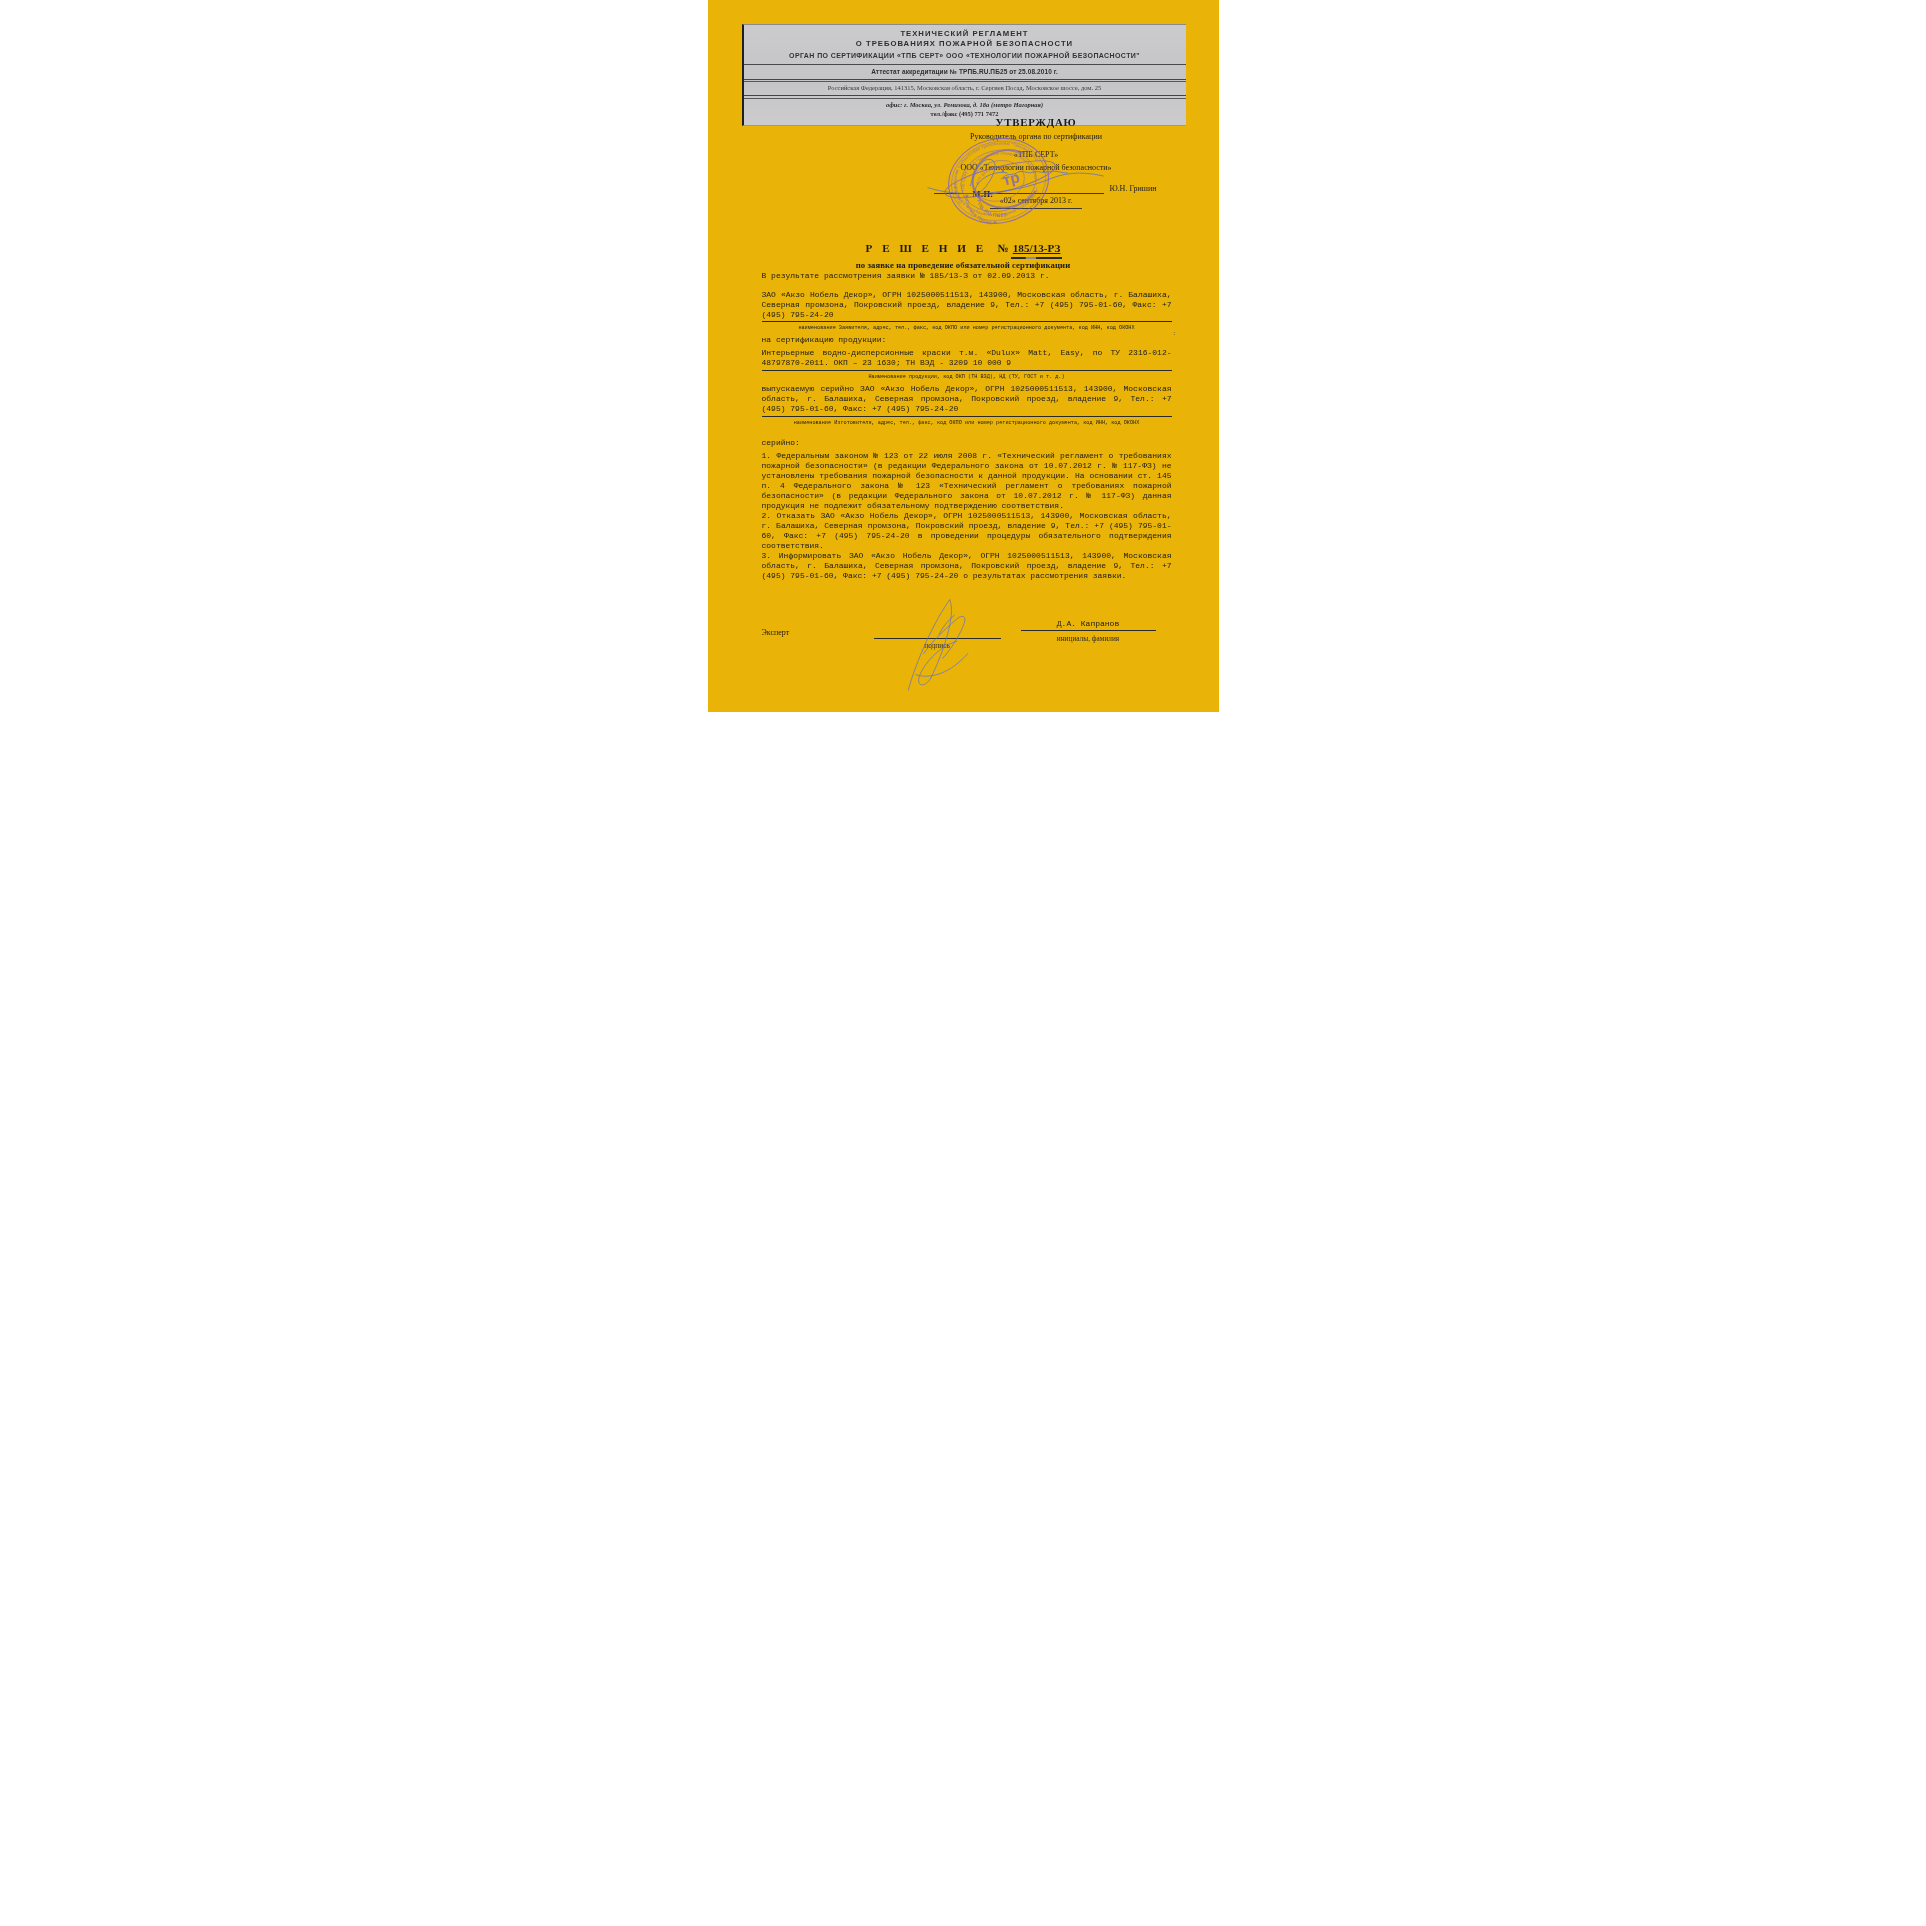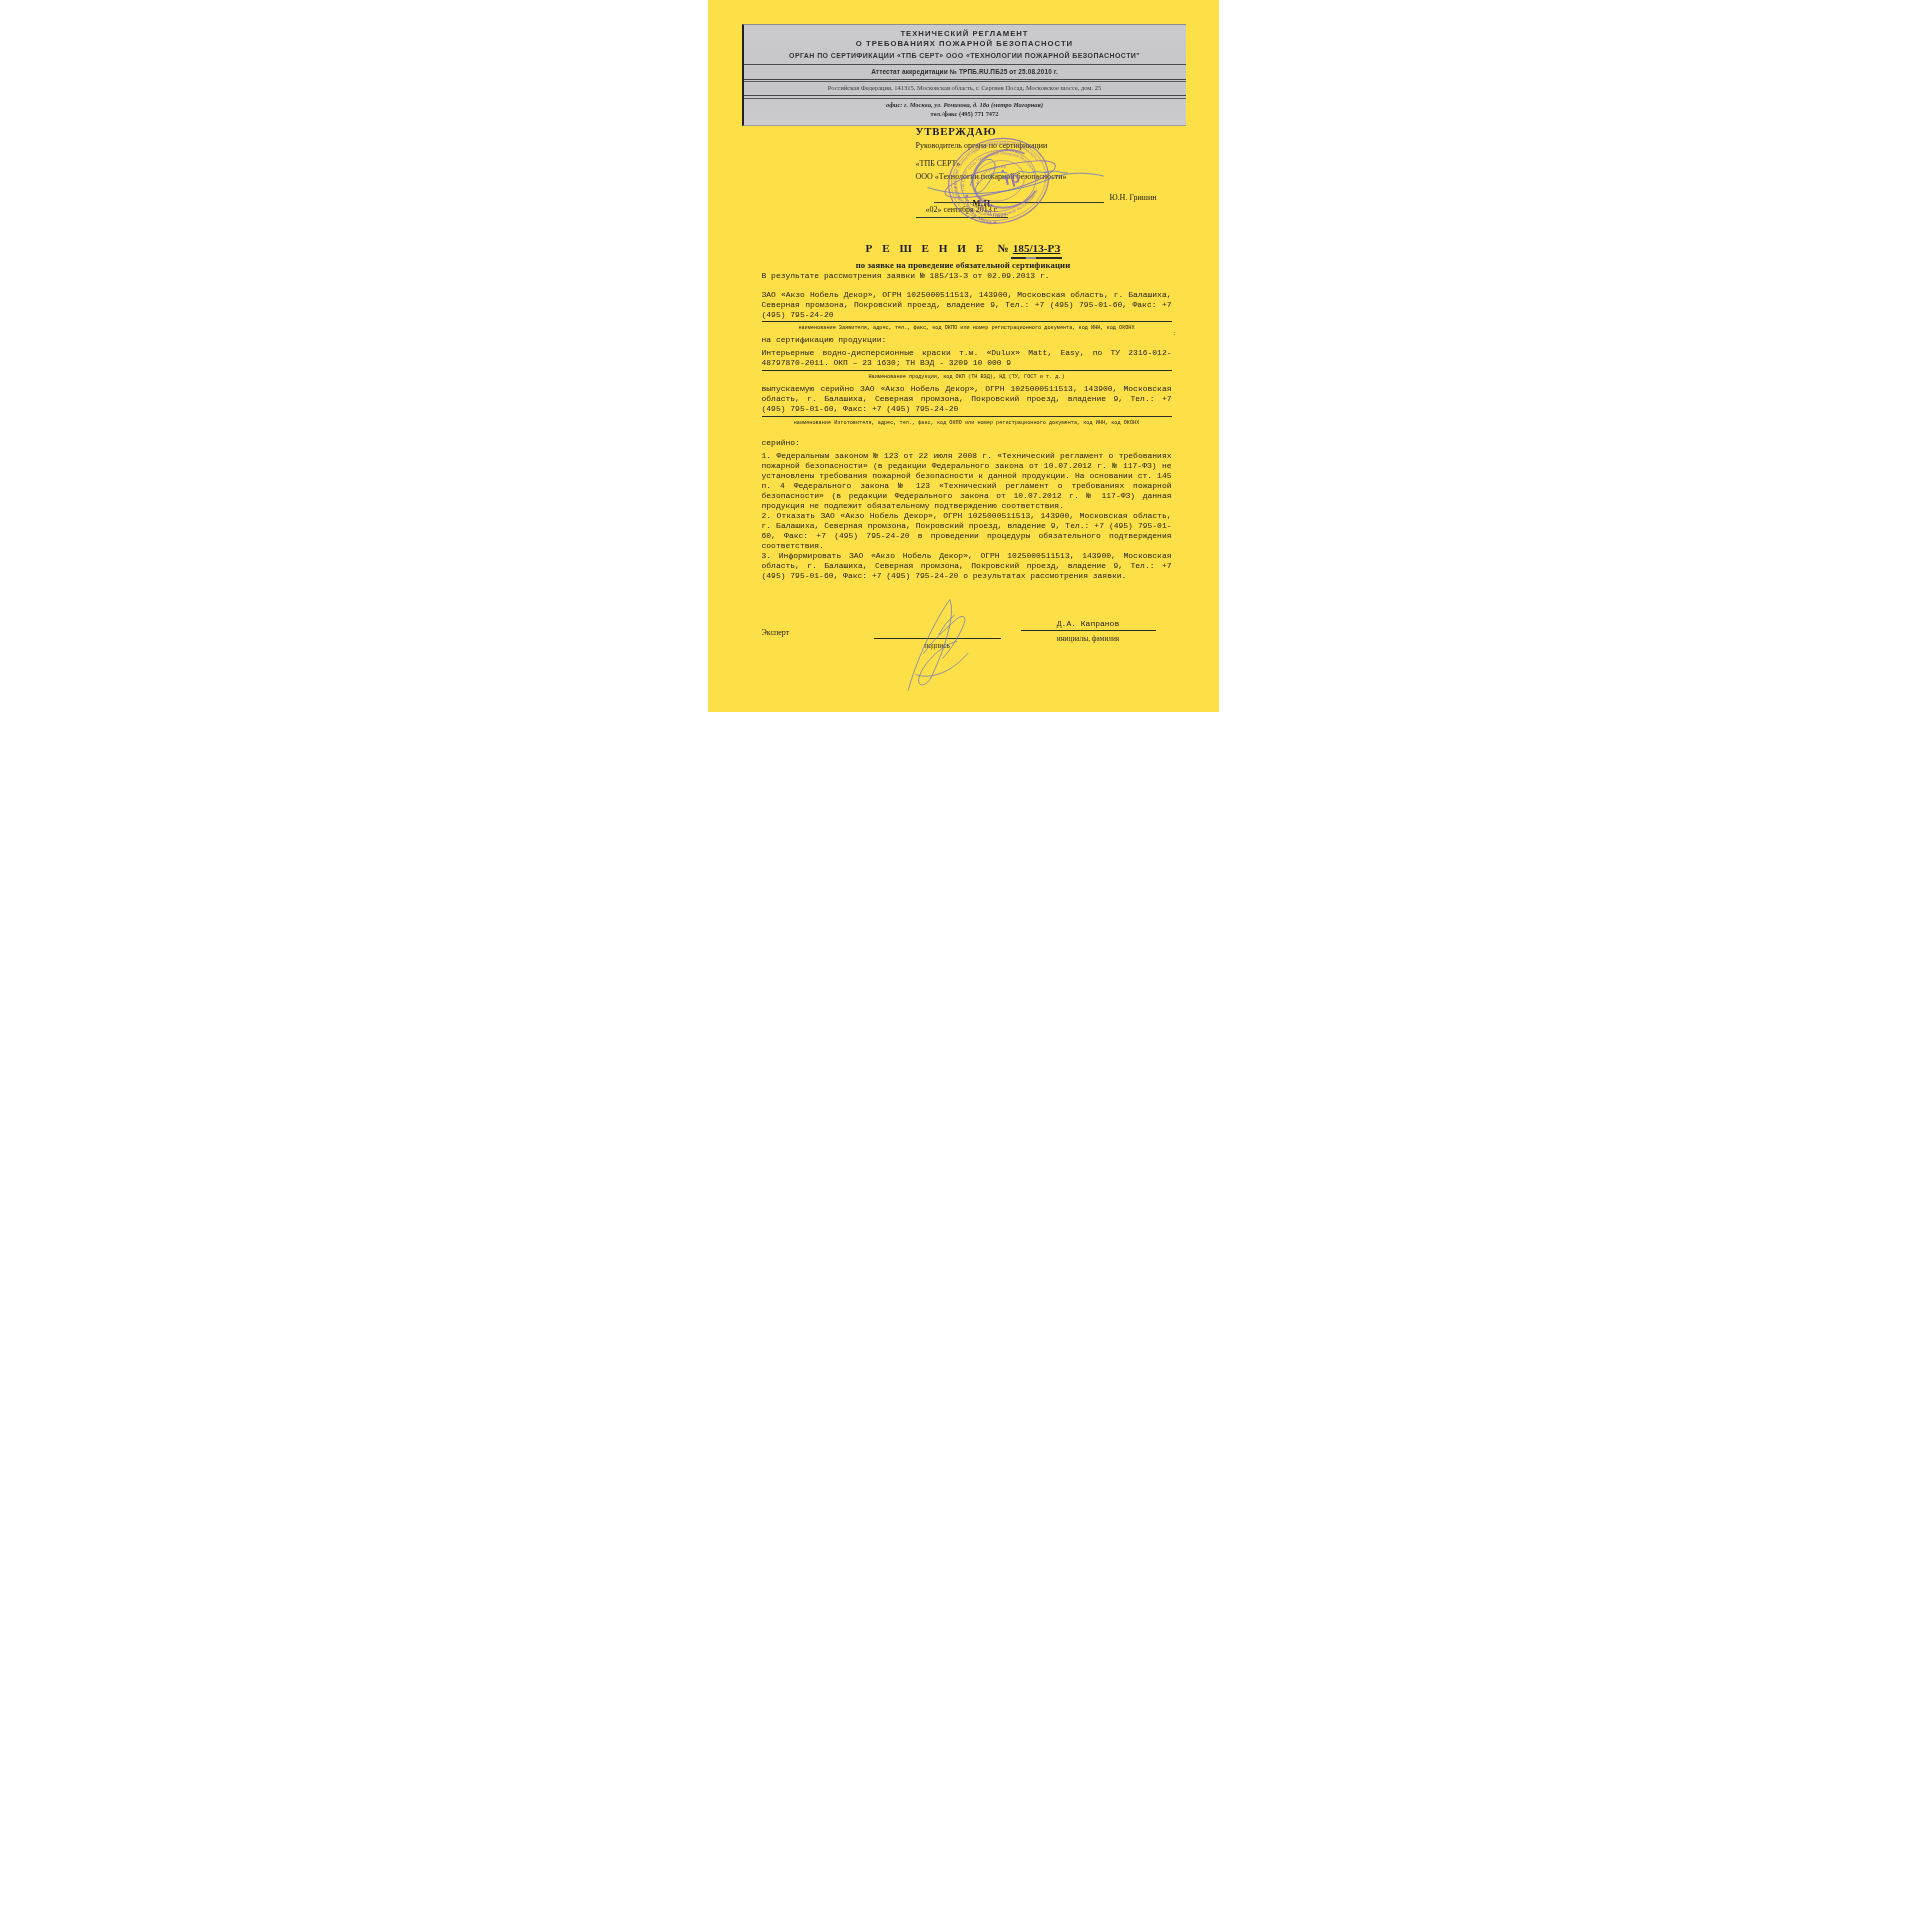--- a/index.html
+++ b/index.html
@@ -1,21 +1,21 @@
 <!DOCTYPE html>
 <html style="font-size:6.2px"><head>
 <meta charset="utf-8">
 <style>
   html,body { margin:0; padding:0; background:#ffffff; }
   .page {
     position: relative;
     width: 511px;
     height: 712px;
     margin: 0 auto;
-    background: #fde047;
+    background: #eab308;
     overflow: hidden;
     font-family: "Liberation Serif", "DejaVu Serif", serif;
     color: #1c1c1c;
   }
 
   
   .letterhead {
     position: absolute;
     left: 34px; top: 24px;
     width: 442px;
@@ -49,23 +49,23 @@
     font-size: 6.5px; font-weight: bold; font-style: italic; color: #2c2c2e; line-height: 8.9px; margin-top: 1.5px;
   }
   .lh-phone {
     font-family: "Liberation Serif", "DejaVu Serif", serif;
     font-size: 6.4px; font-weight: bold; color: #2c2c2e; line-height: 8.9px; margin-top: 0.8px;
   }
 
   
   .approval {
     position: absolute;
-    left: 208px; top: 126px;
+    left: 208px; top: 117px;
     width: 241px;
-    text-align: left;
+    text-align: center;
     font-size: 8px;
     line-height: 10px;
   }
   .approve-word { font-size: 10.8px; font-weight: bold; letter-spacing: 0.8px; margin-bottom: 4.6px; }
   .approval .role { margin-bottom: 8px; }
   .approval .org-short { margin-bottom: 3.1px; }
   .approval .org-full { margin-bottom: 11.6px; }
   .sig-row { display: flex; align-items: flex-end; padding-left: 18.5px; }
   .sig-row .sig-line { flex: 1; border-bottom: 0.8px solid #3a3a3a; height: 9.2px; margin-right: 5.4px; }
   .sig-row .head-name { white-space: nowrap; padding-bottom: 0px; }

